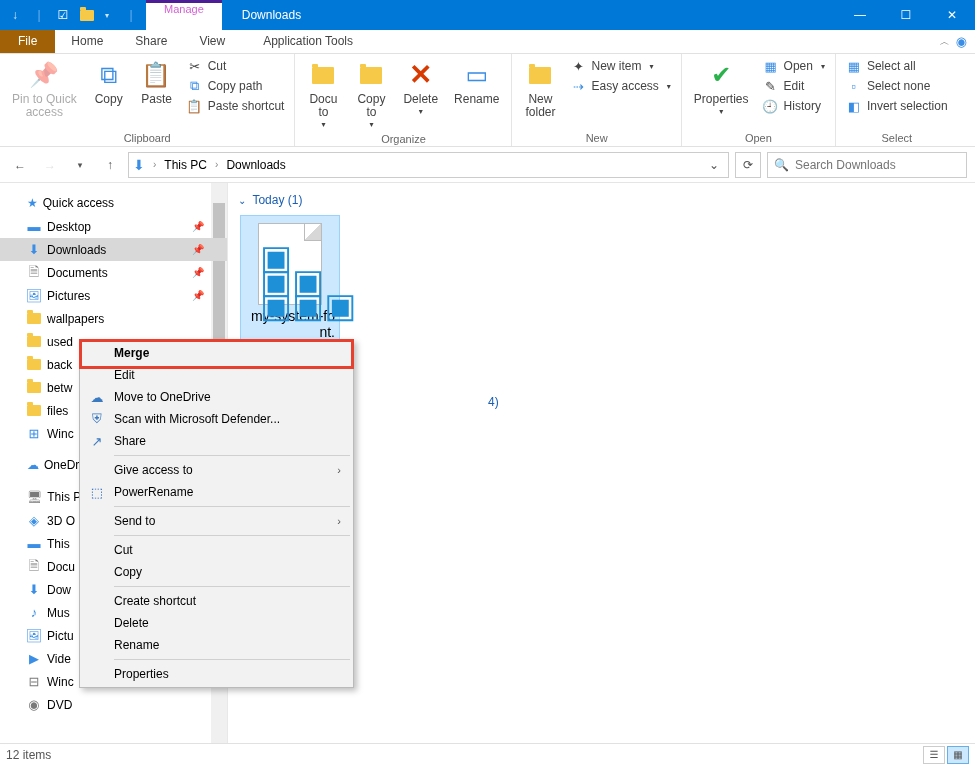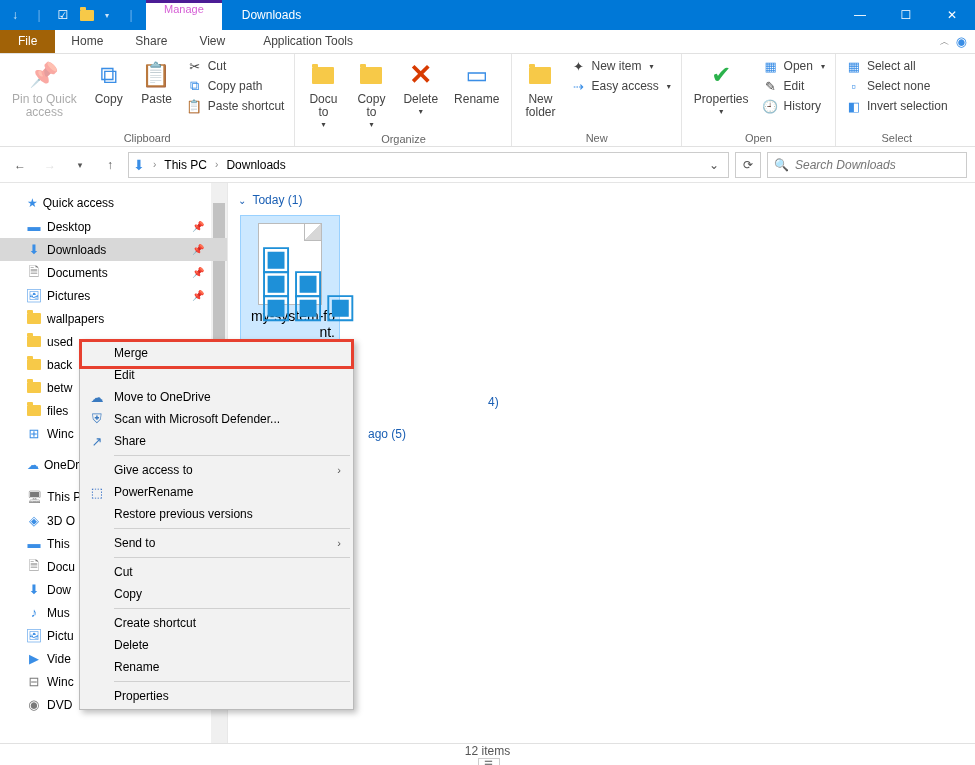--- a/index.html
+++ b/index.html
@@ -41,21 +41,21 @@
 .navbar { height: 36px; display: flex; align-items: center; padding: 0 8px; gap: 6px; border-bottom: 1px solid #e5e5e5; }
 .navbar .nav-btn { width: 24px; height: 24px; display: flex; align-items: center; justify-content: center; color: #555; }
 .navbar .nav-btn.disabled { color: #bbb; }
 .breadcrumb { flex: 1; height: 26px; border: 1px solid #ccc; display: flex; align-items: center; padding: 0 4px; gap: 4px; }
 .breadcrumb .bc-icon { width: 16px; height: 16px; font-size: 14px; }
 .breadcrumb .bc-sep { color: #888; font-size: 10px; }
 .breadcrumb .bc-item { color: #000; padding: 2px 4px; }
 .breadcrumb .bc-end-arrow { margin-left: auto; color: #555; width: 20px; text-align: center; }
 .refresh-btn { width: 26px; height: 26px; border: 1px solid #ccc; display: flex; align-items: center; justify-content: center; color: #555; }
 .searchbox { width: 200px; height: 26px; border: 1px solid #ccc; display: flex; align-items: center; padding: 0 6px; color: #888; gap: 6px; }
-.searchbox input { border: none; outline: none; flex: 1; color: #888; font-size: 12px; font-style: italic; }
+.searchbox input { border: none; outline: none; flex: 1; color: #888; font-size: 12px; }
 
 
 .main { display: flex; height: 562px; }
 .sidebar { width: 228px; border-right: 1px solid #e8e8e8; overflow: hidden; padding: 8px 0; position: relative; }
 .sidebar-scrollbar { position: absolute; top: 0; right: 0; width: 16px; height: 100%; background: #f0f0f0; }
 .sidebar-thumb { position: absolute; top: 20px; right: 2px; width: 12px; height: 170px; background: #c2c2c2; }
 .tree-item { display: flex; align-items: center; height: 23px; padding-left: 8px; color: #000; gap: 5px; position: relative; }
 .tree-item.level1 { padding-left: 26px; }
 .tree-item.selected { background: #d8d8d8; }
 .tree-item .pin { margin-left: auto; margin-right: 22px; color: #7a7a7a; font-size: 10px; }
@@ -75,25 +75,25 @@
 .file-tile .file-icon .reg-cubes { position: absolute; left: 10px; top: 26px; color: #1e90d8; font-size: 34px; line-height: 0.7; }
 .file-tile .file-label { text-align: right; font-size: 14px; color: #000; word-break: break-all; max-width: 96px; }
 .partial-header { color: #1a5fb4; padding: 4px 0 4px 250px; }
 
 
 .ctxmenu { position: absolute; left: 79px; top: 339px; width: 275px; background: #f2f2f2; border: 1px solid #bababa; box-shadow: 3px 3px 6px rgba(0,0,0,0.25); padding: 2px; z-index: 50; }
 .ctxmenu .mi { display: flex; align-items: center; height: 22px; padding: 0 10px 0 32px; position: relative; color: #000; }
 .ctxmenu .mi .mi-icon { position: absolute; left: 6px; width: 18px; height: 18px; display: flex; align-items: center; justify-content: center; font-size: 13px; color: #3a7ac0; }
 .ctxmenu .mi .arrow { margin-left: auto; font-size: 11px; color: #555; }
 .ctxmenu .sep { height: 1px; background: #d0d0d0; margin: 3px 1px 3px 32px; }
-.ctxmenu .mi.bold { font-weight: 400; }
+.ctxmenu .mi.bold { font-weight: 700; }
 .highlight-box { position: absolute; left: 79px; top: 339px; width: 275px; height: 30px; border: 3px solid #e7402f; z-index: 60; pointer-events: none; }
 
 
-.statusbar { position: absolute; bottom: 0; left: 0; right: 0; height: 22px; border-top: 1px solid #e1e1e1; display: flex; align-items: center; padding: 0 6px; color: #555; background: #fff; flex-direction: column; }
+.statusbar { position: absolute; bottom: 0; left: 0; right: 0; height: 22px; border-top: 1px solid #e1e1e1; display: flex; align-items: center; padding: 0 6px; color: #555; background: #fff; }
 .statusbar .spacer { flex: 1; }
 .statusbar .view-btn { width: 22px; height: 18px; border: 1px solid #ccc; margin-left: 2px; display: flex; align-items: center; justify-content: center; font-size: 10px; }
 .statusbar .view-btn.active { background: #cce8ff; border-color: #66afe9; }
 
 
 .c-blue { color: #3a8ee6; }
 .c-green { color: #2bb24c; }
 .c-red { color: #d83b01; }
 .c-gray { color: #7a7a7a; }
 .folder-icon { display:inline-block; width:14px; height:11px; background:#f7c948; border-radius:1px; position:relative; }
@@ -414,21 +414,20 @@
         <span>Today (1)</span>
       </div>
     <div class="file-tile selected">
       <div class="file-icon">
         <div class="page"></div>
         <div class="reg-cubes">▣<br>▣▣<br>▣▣▣</div>
       </div>
       <div class="file-label">my-system-font.</div>
     </div>
     <div class="partial-header" style="margin-top:42px"><span>4)</span></div>
-    <div class="partial-header" style="margin-top:10px;padding-left:130px"><span>ago (5)</span></div>
   </div>
 </div>
 
 <div class="ctxmenu">
   <div class="mi bold">
       <span>Merge</span>
     </div>
   <div class="mi">
       <span>Edit</span>
     </div>
@@ -445,23 +444,20 @@
       <span>Share</span>
     </div>
   <div class="sep"></div>
   <div class="mi">
       <span>Give access to</span>
       <span class="arrow">›</span>
     </div>
   <div class="mi">
       <span class="mi-icon" style="color:#2060c0">⬚</span>
       <span>PowerRename</span>
-    </div>
-  <div class="mi">
-      <span>Restore previous versions</span>
     </div>
   <div class="sep"></div>
   <div class="mi">
       <span>Send to</span>
       <span class="arrow">›</span>
     </div>
   <div class="sep"></div>
   <div class="mi">
       <span>Cut</span>
     </div>

